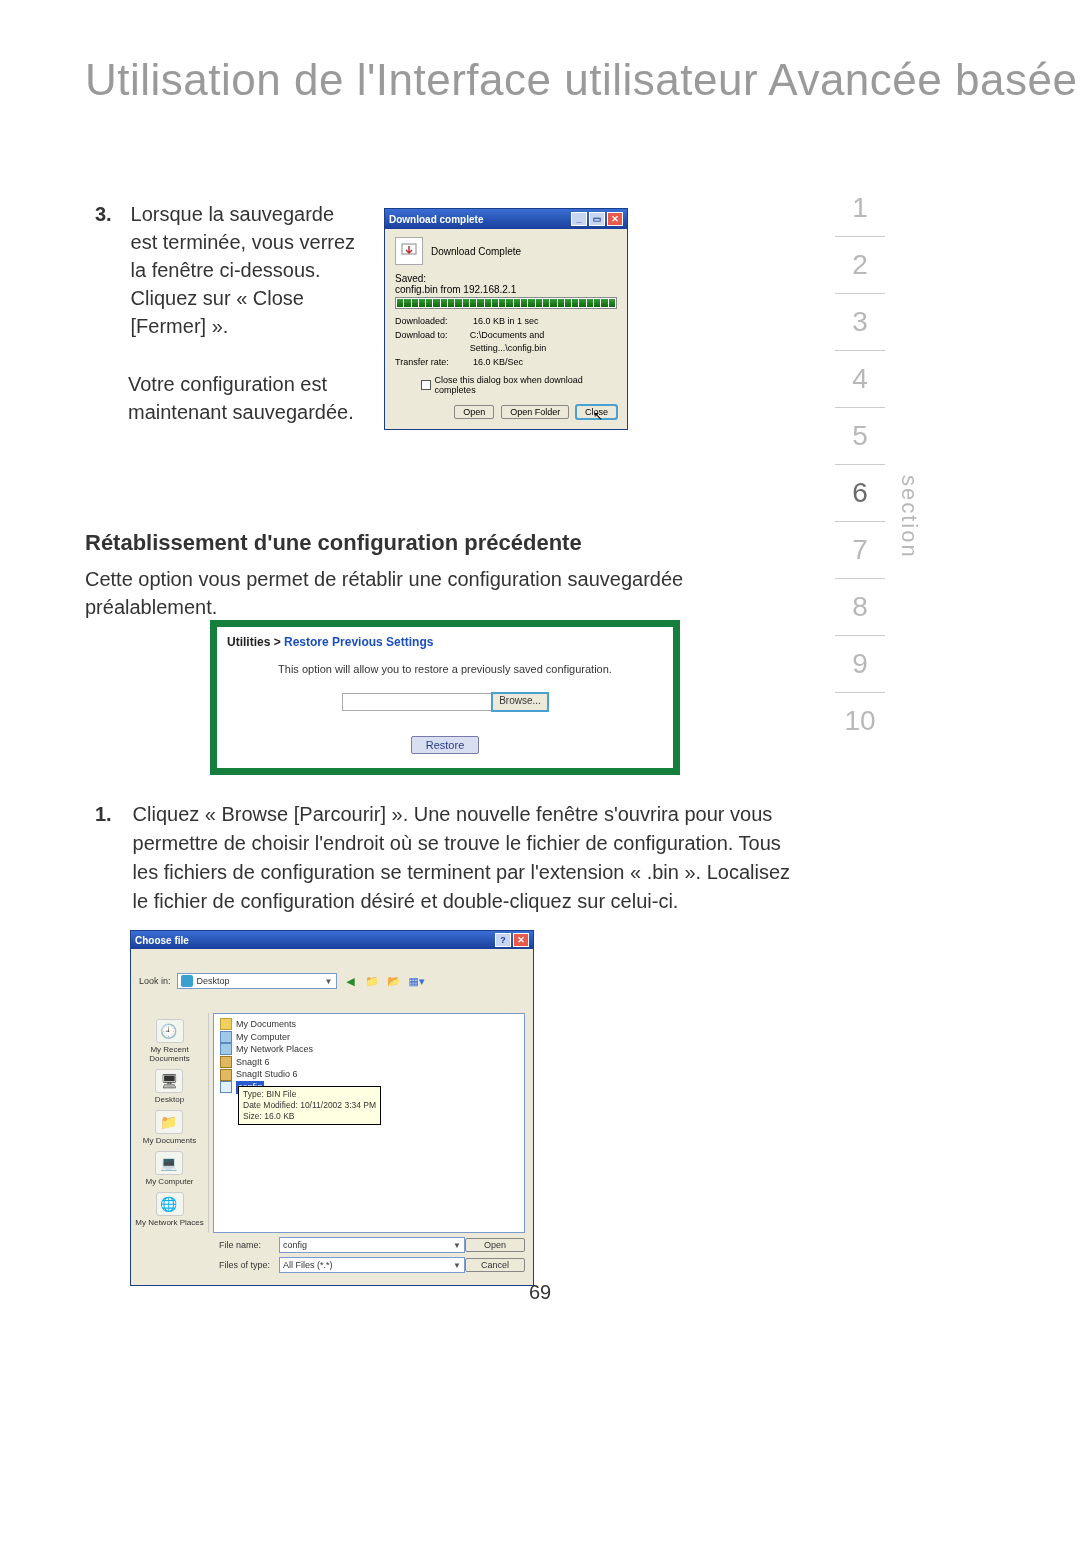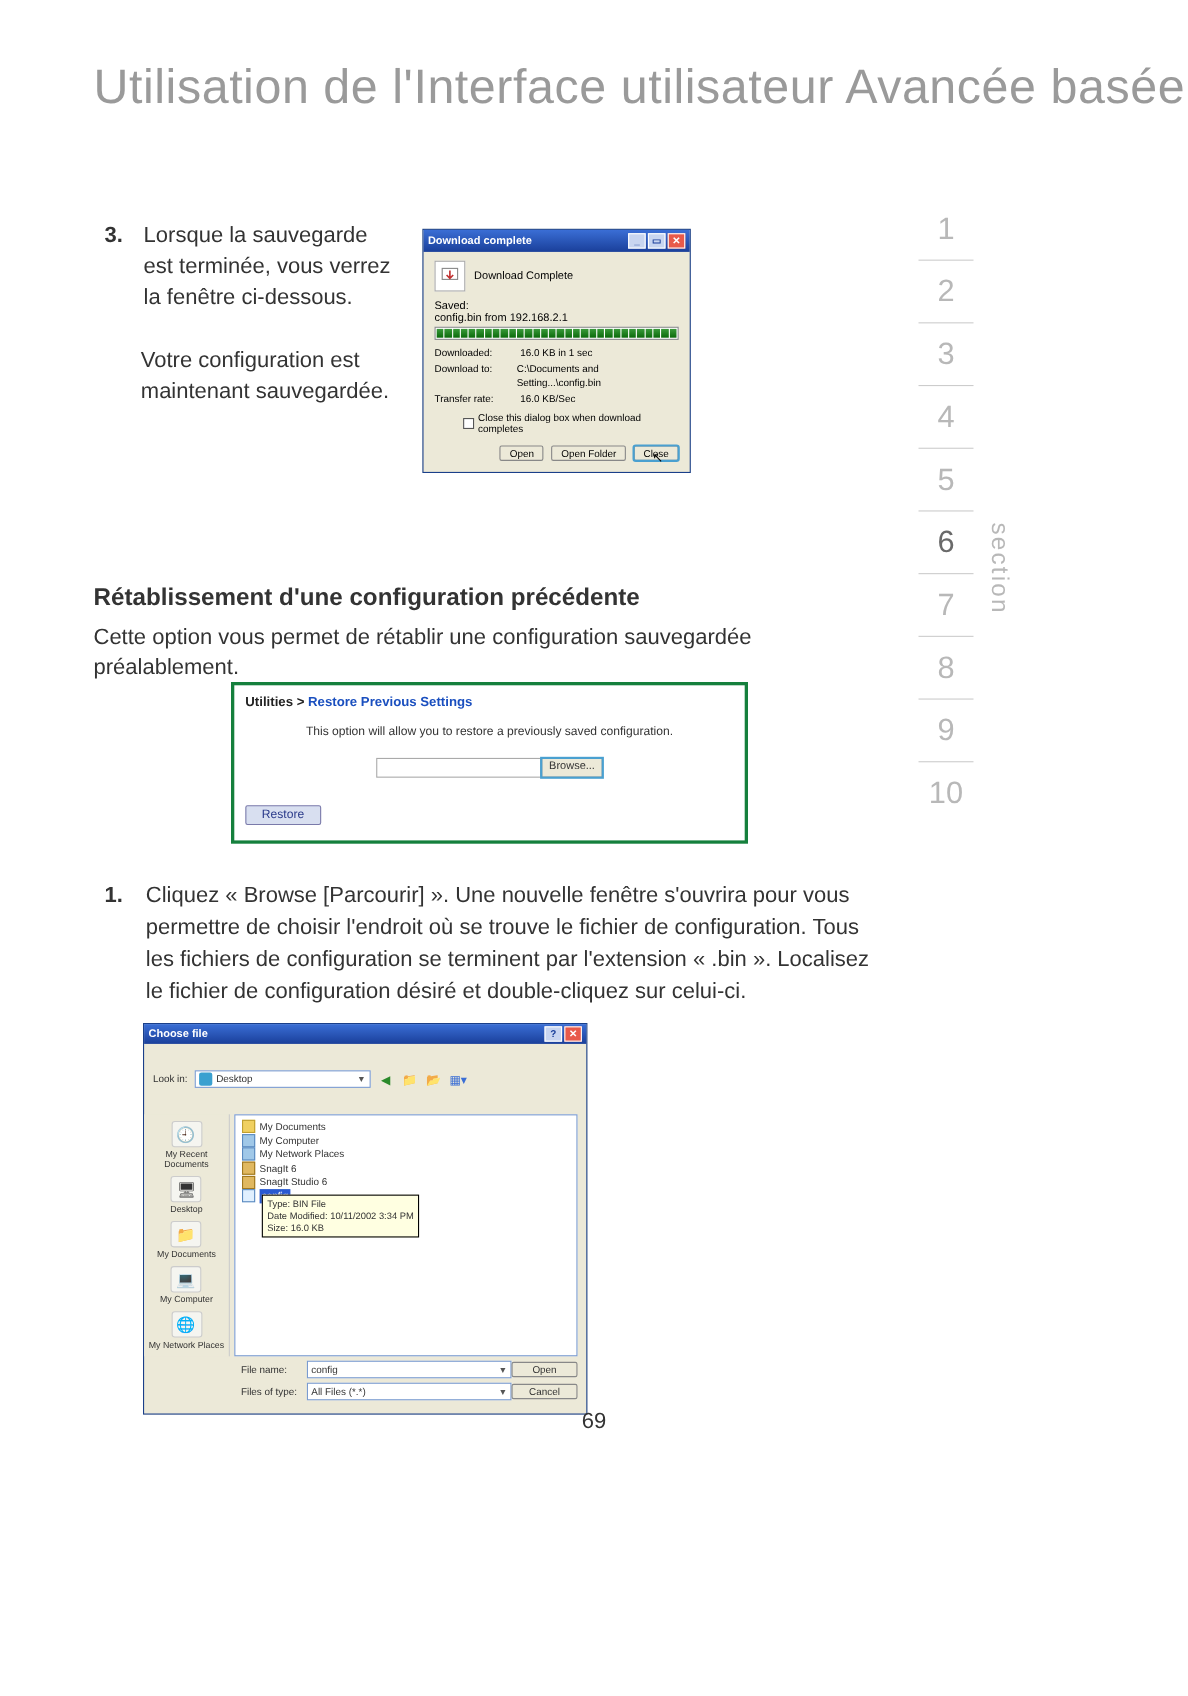--- a/index.html
+++ b/index.html
@@ -147,38 +147,38 @@
     font-size: 20px;
     line-height: 1.4;
   }
 
   
   .restore-panel {
     position: absolute;
     top: 620px;
     left: 210px;
     width: 470px;
-    border: 3px solid #15803d;
+    border: 7px solid #15803d;
     background: #fff;
     font-family: Tahoma, sans-serif;
     padding: 8px 10px 14px 10px;
   }
   .restore-panel .breadcrumb { font-size: 12px; font-weight: bold; }
   .restore-panel .breadcrumb .seg0 { color: #222; }
   .restore-panel .breadcrumb .seg1 { color: #1a4fbf; }
   .restore-panel .desc { text-align:center; font-size: 11px; color:#333; margin: 14px 0 18px 0;}
   .restore-panel .file-input { display:flex; justify-content:center; margin-bottom: 24px;}
   .restore-panel .file-input input {
     width: 150px; height: 18px; font-size: 10px; border:1px solid #aaa;
   }
   .restore-panel .file-input .browse {
     border:1px solid #888; background:#ece9d8; font-size:10px; padding: 1px 6px;
     outline: 2px solid #4aa0d0; outline-offset:-1px;
   }
-  .restore-panel .restore-btn-row { text-align:left; }
+  .restore-panel .restore-btn-row { text-align:center; }
   .restore-panel .restore-btn {
     display:inline-block; border:1px solid #7a7aaa; background:#d8dff0;
     color:#2a3a8a; font-size:11px; padding: 2px 14px; border-radius:2px;
   }
 
   
   .step1-wrap {
     position: absolute;
     top: 800px;
     left: 95px;
@@ -286,20 +286,21 @@
   <div class="num">8</div>
   <div class="num">9</div>
   <div class="num">10</div>
 </div>
 <div class="section-label">section</div>
 
 <div class="step3-wrap">
   <span class="num3">3.</span>
   <span class="body3">
     <span>Lorsque la sauvegarde est terminée, vous verrez la fenêtre ci-dessous.</span><br>
+    <span>Cliquez sur « Close [Fermer] ».</span>
   </span>
   <div class="indent">Votre configuration est maintenant sauvegardée.</div>
 </div>
 
 <div class="dlg-download">
   <div class="dlg-titlebar">
     <span>Download complete</span>
     <span class="spacer"></span>
     <span class="winbtn">_</span>
     <span class="winbtn">▭</span>

